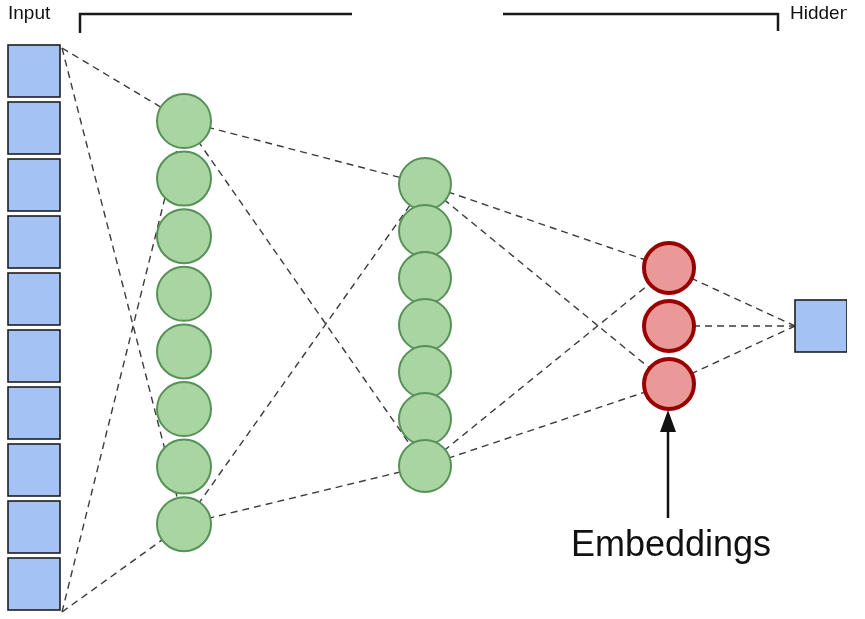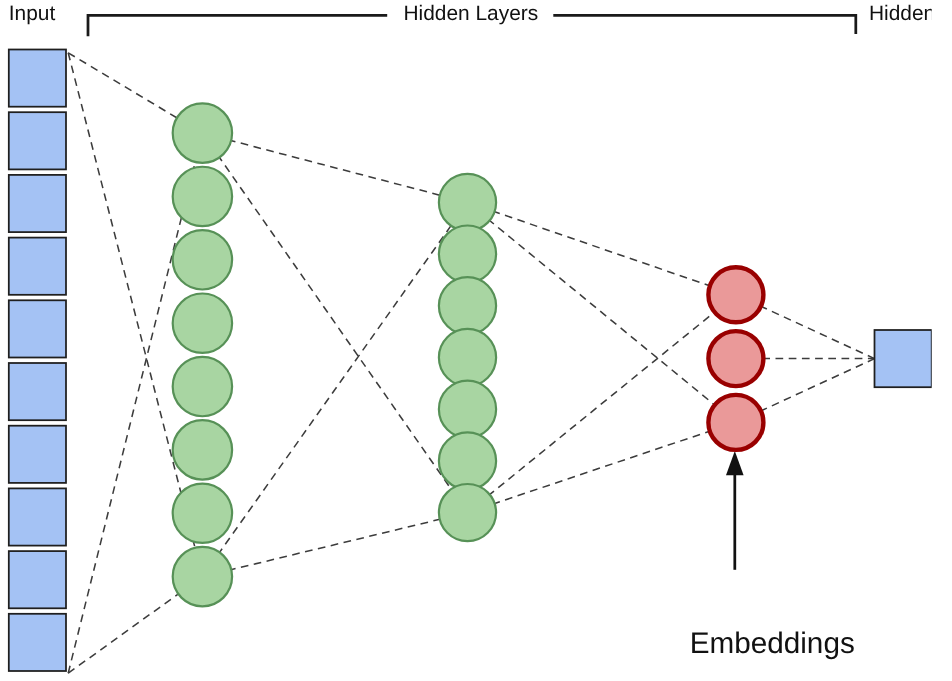--- a/index.html
+++ b/index.html
@@ -17,25 +17,24 @@
     color: #111111;
     font-size: 19px;
     line-height: 24px;
     white-space: nowrap;
     user-select: none;
   }
   #lbl-input  { left: 8px;   top: 1px; }
   #lbl-hidden { left: 428px; top: 1px; transform: translateX(-50%); }
   #lbl-output { left: 790px; top: 1px; }
   #lbl-embeddings {
-    left: 702px; top: 527px;
+    left: 671px; top: 527px;
     transform: translateX(-50%);
-    font-size: 27px;
+    font-size: 36px;
     line-height: 34px;
-    margin-top: 41px;
   }
 </style>
 </head>
 <body>
 
 <div class="canvas">
   <svg id="net" width="865" height="619" viewBox="0 0 865 619">
       <line x1="62" y1="48" x2="184" y2="121" stroke="#3c3c3c" stroke-width="1.4" stroke-dasharray="7,5"></line>
       <line x1="62" y1="48" x2="184" y2="524.2" stroke="#3c3c3c" stroke-width="1.4" stroke-dasharray="7,5"></line>
       <line x1="62" y1="612" x2="184" y2="121" stroke="#3c3c3c" stroke-width="1.4" stroke-dasharray="7,5"></line>
@@ -80,16 +79,15 @@
       <circle cx="425" cy="372" r="26" fill="#a8d5a2" stroke="#579157" stroke-width="2"></circle>
       <circle cx="425" cy="419" r="26" fill="#a8d5a2" stroke="#579157" stroke-width="2"></circle>
       <circle cx="425" cy="466" r="26" fill="#a8d5a2" stroke="#579157" stroke-width="2"></circle>
       <circle cx="669" cy="268" r="25" fill="#ea9999" stroke="#990000" stroke-width="4"></circle>
       <circle cx="669" cy="326" r="25" fill="#ea9999" stroke="#990000" stroke-width="4"></circle>
       <circle cx="669" cy="384" r="25" fill="#ea9999" stroke="#990000" stroke-width="4"></circle>
       <rect x="795" y="300" width="52" height="52" fill="#a4c2f4" stroke="#1f1f1f" stroke-width="1.6"></rect>
     </svg>
 
   <div class="lbl" id="lbl-input">Input</div>
-  <div class="lbl" id="lbl-hidden">Hidden Layers</div>
   <div class="lbl" id="lbl-output">Hidden</div>
   <div class="lbl lbl-embeddings" id="lbl-embeddings">Embeddings</div>
 </div>
 
 </body></html>

